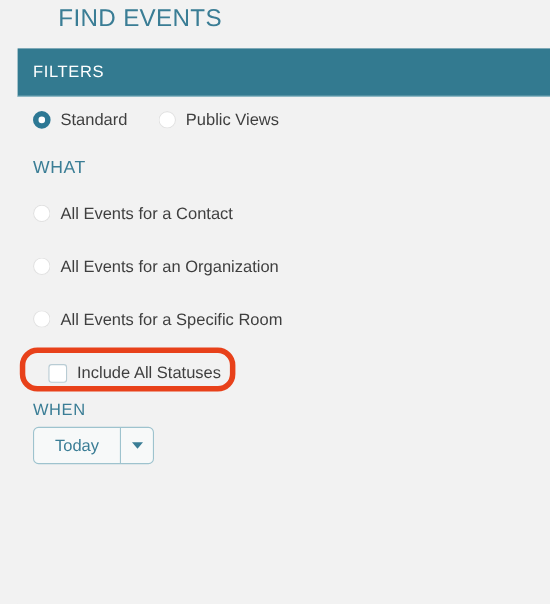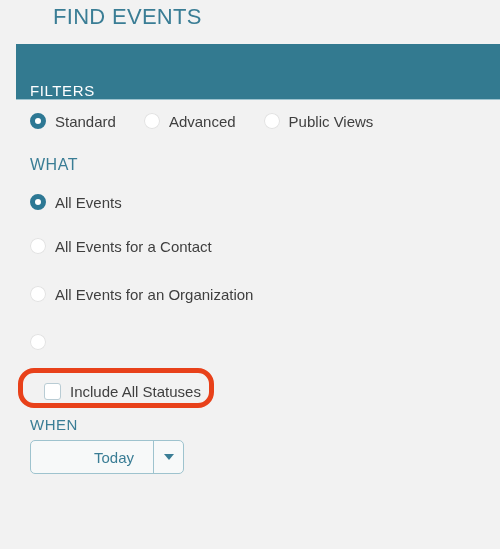--- a/index.html
+++ b/index.html
@@ -30,25 +30,25 @@
   
   .filter-panel {
     position: absolute;
     left: 16px;
     top: 44px;
     width: 484px;
     height: 505px;
     background: #f2f2f2;
   }
   .panel-header {
-    height: 56px;
+    height: 44px;
     background: #337a90;
     border-bottom: 1px solid #9ec3ce;
     display: flex;
-    align-items: flex-end;
+    align-items: center;
     box-sizing: border-box;
   }
   .panel-header-label {
     color: #ffffff;
     font-size: 15px;
     letter-spacing: 0.6px;
     padding-left: 14px;
   }
 
   .panel-body {
@@ -166,21 +166,20 @@
     margin-left: 14px;
     display: inline-flex;
     height: 34px;
     border: 1px solid #9ec3ce;
     border-radius: 5px;
     background: #f7f9f9;
     box-sizing: border-box;
     overflow: hidden;
     cursor: pointer;
     align-items: stretch;
-    padding-left: 44px;
   }
   .dropdown-value {
     display: flex;
     align-items: center;
     justify-content: center;
     min-width: 78px;
     padding: 0 10px;
     font-size: 15px;
     color: #3a7d95;
     box-sizing: border-box;
@@ -216,55 +215,48 @@
   <div class="panel-body">
 
     
     <div class="viewtype-row">
 
       <div class="viewtype-opt">
         <span class="radio checked"></span>
         <span class="radio-label">Standard</span>
       </div>
 
+
+
       <div class="viewtype-opt">
         <span class="radio"></span>
-        <span class="radio-label">Advanced</span>
-      </div>
-
-
-      <div class="viewtype-opt">
-        <span class="radio"></span>
         <span class="radio-label">Public Views</span>
       </div>
 
     </div>
 
     
     <div class="section-heading">WHAT</div>
 
     <div>
 
-      <div class="opt-row first">
-        <span class="radio checked"></span>
-        <span class="radio-label">All Events</span>
-      </div>
 
       <div class="opt-row">
         <span class="radio"></span>
         <span class="radio-label">All Events for a Contact</span>
       </div>
 
       <div class="opt-row">
         <span class="radio"></span>
         <span class="radio-label">All Events for an Organization</span>
       </div>
 
       <div class="opt-row">
         <span class="radio"></span>
+        <span class="radio-label">All Events for a Specific Room</span>
       </div>
 
 
     </div>
 
     
     <div class="checkbox-zone">
       <div class="annotation-box"></div>
       <span class="checkbox"></span>
       <span class="checkbox-label">Include All Statuses</span>

